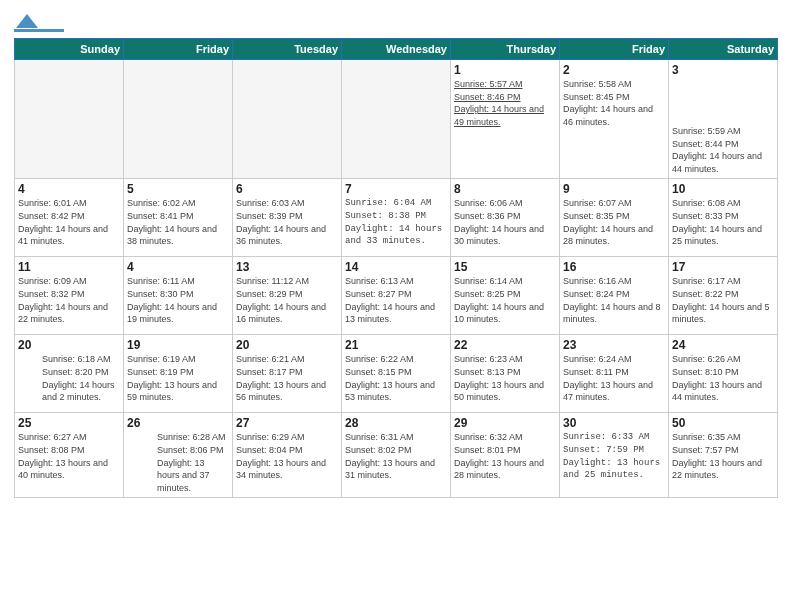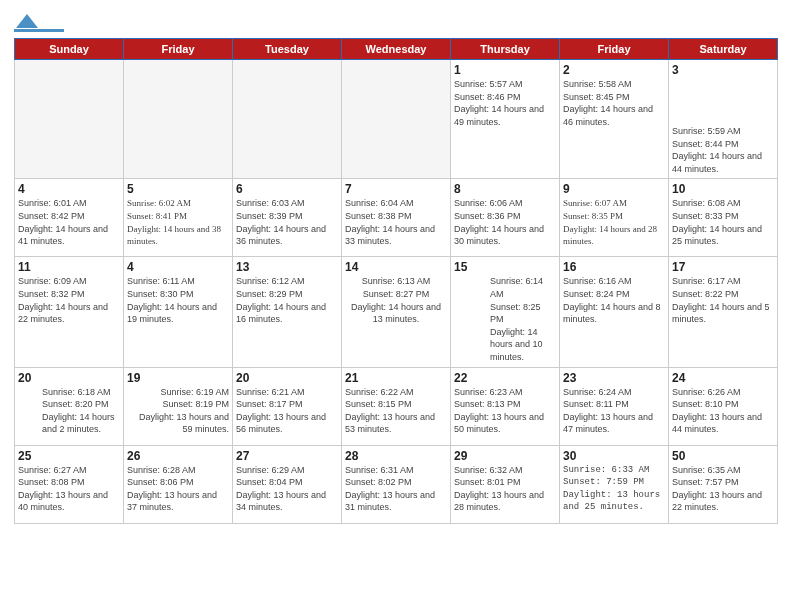--- a/index.html
+++ b/index.html
@@ -62,25 +62,25 @@
     .subtitle {
       font-size: 14px;
       color: #555;
     }
     table {
       width: 100%;
       border-collapse: collapse;
       table-layout: fixed;
     }
     th {
-      background: #b91c1c;
+      background: #0f766e;
       color: #fff;
       font-size: 11px;
       padding: 4px 3px;
-      text-align: center;
+      text-align: right;
       font-weight: bold;
       border: 1px solid #2a6bb5;
     }
     td {
       border: 1px solid #ccc;
       vertical-align: top;
       padding: 3px 3px;
       font-size: 9.5px;
       color: #333;
       height: 78px;
@@ -137,21 +137,21 @@
         </tr>
     </thead>
     <tbody id="calendar-body">
     <tr>
           <td class="empty"></td>
           <td class="empty"></td>
           <td class="empty"></td>
           <td class="empty"></td>
           <td>
             <span class="day-num">1</span>
-            <div class="day-info" style="white-space: pre-line;">Sunrise: 5:57 AM
+            <div class="day-info" style="white-space: pre-line; text-decoration: underline;">Sunrise: 5:57 AM
 Sunset: 8:46 PM
 Daylight: 14 hours and 49 minutes.</div>
           </td>
           <td>
             <span class="day-num">2</span>
             <div class="day-info" style="white-space: pre-line;">Sunrise: 5:58 AM
 Sunset: 8:45 PM
 Daylight: 14 hours and 46 minutes.</div>
           </td>
           <td>
@@ -163,45 +163,45 @@
         </tr>
         <tr>
           <td>
             <span class="day-num">4</span>
             <div class="day-info" style="white-space: pre-line;">Sunrise: 6:01 AM
 Sunset: 8:42 PM
 Daylight: 14 hours and 41 minutes.</div>
           </td>
           <td>
             <span class="day-num">5</span>
-            <div class="day-info" style="white-space: pre-line; font-family: Liberation Serif, serif;">Sunrise: 6:02 AM
+            <div class="day-info" style="white-space: pre-line;">Sunrise: 6:02 AM
 Sunset: 8:41 PM
 Daylight: 14 hours and 38 minutes.</div>
           </td>
           <td>
             <span class="day-num">6</span>
             <div class="day-info" style="white-space: pre-line;">Sunrise: 6:03 AM
 Sunset: 8:39 PM
 Daylight: 14 hours and 36 minutes.</div>
           </td>
           <td>
             <span class="day-num">7</span>
-            <div class="day-info" style="white-space: pre-line;">Sunrise: 6:04 AM
+            <div class="day-info" style="white-space: pre-line; font-family: Liberation Mono, monospace;">Sunrise: 6:04 AM
 Sunset: 8:38 PM
 Daylight: 14 hours and 33 minutes.</div>
           </td>
           <td>
             <span class="day-num">8</span>
             <div class="day-info" style="white-space: pre-line;">Sunrise: 6:06 AM
 Sunset: 8:36 PM
 Daylight: 14 hours and 30 minutes.</div>
           </td>
           <td>
             <span class="day-num">9</span>
-            <div class="day-info" style="white-space: pre-line; font-family: Liberation Serif, serif;">Sunrise: 6:07 AM
+            <div class="day-info" style="white-space: pre-line;">Sunrise: 6:07 AM
 Sunset: 8:35 PM
 Daylight: 14 hours and 28 minutes.</div>
           </td>
           <td>
             <span class="day-num">10</span>
             <div class="day-info" style="white-space: pre-line;">Sunrise: 6:08 AM
 Sunset: 8:33 PM
 Daylight: 14 hours and 25 minutes.</div>
           </td>
         </tr>
@@ -213,33 +213,33 @@
 Daylight: 14 hours and 22 minutes.</div>
           </td>
           <td>
             <span class="day-num">4</span>
             <div class="day-info" style="white-space: pre-line;">Sunrise: 6:11 AM
 Sunset: 8:30 PM
 Daylight: 14 hours and 19 minutes.</div>
           </td>
           <td>
             <span class="day-num">13</span>
-            <div class="day-info" style="white-space: pre-line;">Sunrise: 6:12 AM
+            <div class="day-info" style="white-space: pre-line;">Sunrise: 11:12 AM
 Sunset: 8:29 PM
 Daylight: 14 hours and 16 minutes.</div>
           </td>
           <td>
             <span class="day-num">14</span>
-            <div class="day-info" style="white-space: pre-line; text-align: center;">Sunrise: 6:13 AM
+            <div class="day-info" style="white-space: pre-line;">Sunrise: 6:13 AM
 Sunset: 8:27 PM
 Daylight: 14 hours and 13 minutes.</div>
           </td>
           <td>
             <span class="day-num">15</span>
-            <div class="day-info" style="white-space: pre-line; margin-left: 36px;">Sunrise: 6:14 AM
+            <div class="day-info" style="white-space: pre-line;">Sunrise: 6:14 AM
 Sunset: 8:25 PM
 Daylight: 14 hours and 10 minutes.</div>
           </td>
           <td>
             <span class="day-num">16</span>
             <div class="day-info" style="white-space: pre-line;">Sunrise: 6:16 AM
 Sunset: 8:24 PM
 Daylight: 14 hours and 8 minutes.</div>
           </td>
           <td>
@@ -251,21 +251,21 @@
         </tr>
         <tr>
           <td>
             <span class="day-num">20</span>
             <div class="day-info" style="white-space: pre-line; margin-left: 24px;">Sunrise: 6:18 AM
 Sunset: 8:20 PM
 Daylight: 14 hours and 2 minutes.</div>
           </td>
           <td>
             <span class="day-num">19</span>
-            <div class="day-info" style="white-space: pre-line; text-align: right;">Sunrise: 6:19 AM
+            <div class="day-info" style="white-space: pre-line;">Sunrise: 6:19 AM
 Sunset: 8:19 PM
 Daylight: 13 hours and 59 minutes.</div>
           </td>
           <td>
             <span class="day-num">20</span>
             <div class="day-info" style="white-space: pre-line;">Sunrise: 6:21 AM
 Sunset: 8:17 PM
 Daylight: 13 hours and 56 minutes.</div>
           </td>
           <td>
@@ -295,21 +295,21 @@
         </tr>
         <tr>
           <td>
             <span class="day-num">25</span>
             <div class="day-info" style="white-space: pre-line;">Sunrise: 6:27 AM
 Sunset: 8:08 PM
 Daylight: 13 hours and 40 minutes.</div>
           </td>
           <td>
             <span class="day-num">26</span>
-            <div class="day-info" style="white-space: pre-line;">Sunrise: 6:28 AM
+            <div class="day-info" style="white-space: pre-line; margin-left: 30px;">Sunrise: 6:28 AM
 Sunset: 8:06 PM
 Daylight: 13 hours and 37 minutes.</div>
           </td>
           <td>
             <span class="day-num">27</span>
             <div class="day-info" style="white-space: pre-line;">Sunrise: 6:29 AM
 Sunset: 8:04 PM
 Daylight: 13 hours and 34 minutes.</div>
           </td>
           <td>

